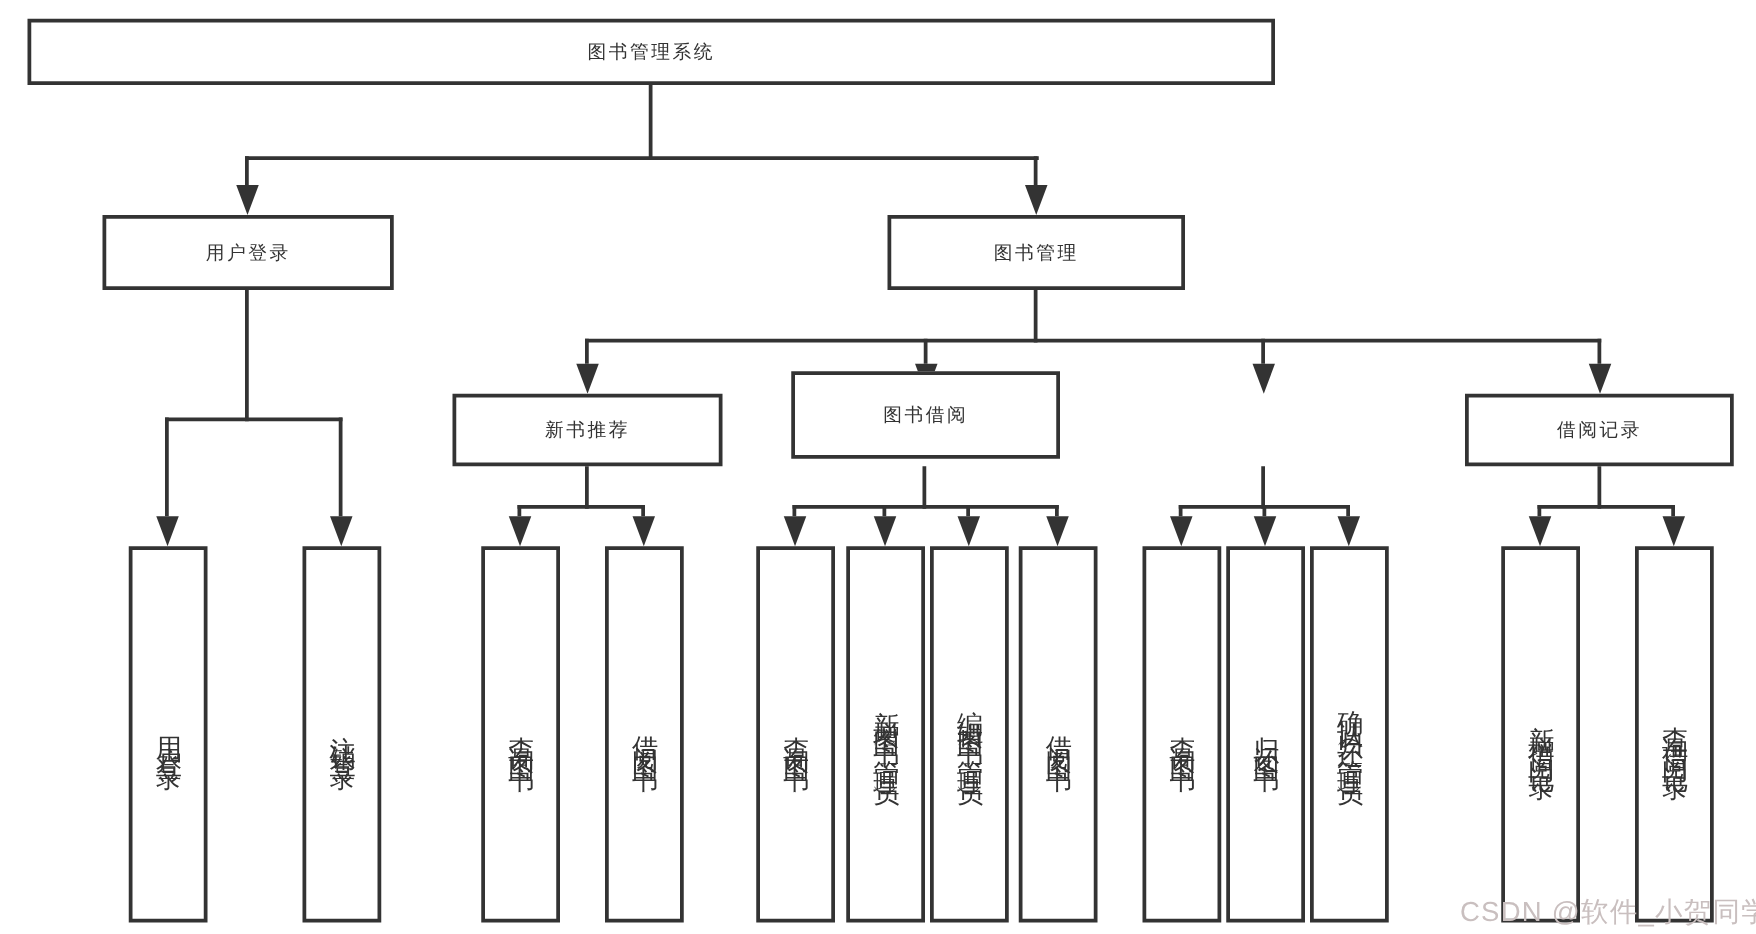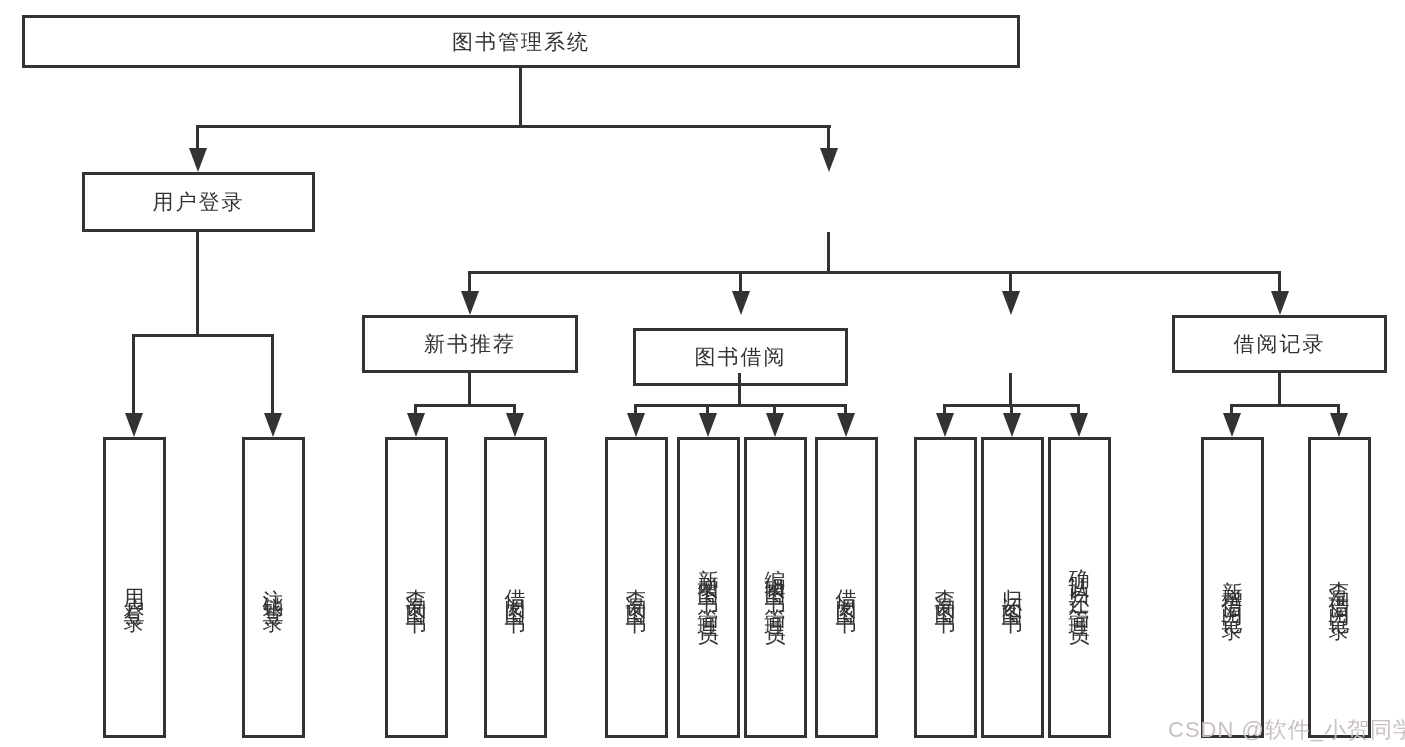--- a/index.html
+++ b/index.html
@@ -7,21 +7,21 @@
     width:1405px;height:747px;position:relative;background:#ffffff;
     font-family:"Liberation Sans","DejaVu Sans",sans-serif;
     overflow:hidden;
   }
   .stage{position:absolute;inset:0;}
   
   .node{
     position:absolute;box-sizing:border-box;
     border:3px solid #333333;background:#ffffff;color:#333333;
     display:flex;align-items:center;justify-content:center;
-    font-size:21px;letter-spacing:2px;text-align:center;
+    font-size:15px;letter-spacing:2px;text-align:center;
   }
   .vnode{
     position:absolute;box-sizing:border-box;
     border:3px solid #333333;background:#ffffff;color:#333333;
     display:flex;align-items:center;justify-content:center;
     font-size:21px;
     writing-mode:vertical-rl;
     letter-spacing:8px;
     line-height:1;
     text-align:center;
@@ -49,35 +49,36 @@
 <div class="stage">
 
   <div class="node" style="left:22px;top:15px;width:998px;height:53px">图书管理系统</div>
 
   <div class="vline" style="left:519px;top:68px;height:60px"></div>
   <div class="hline" style="left:196px;top:125px;width:635px"></div>
   <div class="arrow" style="left:196px;top:125px;height:23px"></div>
   <div class="arrow" style="left:827px;top:125px;height:23px"></div>
 
   <div class="node" style="left:82px;top:172px;width:233px;height:60px">用户登录</div>
+  <div class="node" style="left:710px;top:172px;width:238px;height:60px">图书管理</div>
 
   <div class="vline" style="left:196px;top:232px;height:105px"></div>
   <div class="hline" style="left:132px;top:334px;width:142px"></div>
   <div class="arrow" style="left:132px;top:334px;height:79px"></div>
   <div class="arrow" style="left:271px;top:334px;height:79px"></div>
 
   <div class="vline" style="left:827px;top:232px;height:42px"></div>
   <div class="hline" style="left:468px;top:271px;width:813px"></div>
   <div class="arrow" style="left:468px;top:271px;height:20px"></div>
   <div class="arrow" style="left:739px;top:271px;height:20px"></div>
   <div class="arrow" style="left:1009px;top:271px;height:20px"></div>
   <div class="arrow" style="left:1278px;top:271px;height:20px"></div>
 
   <div class="node" style="left:362px;top:315px;width:216px;height:58px">新书推荐</div>
-  <div class="node" style="left:633px;top:328px;width:215px;height:58px">图书借阅</div>
+  <div class="node" style="left:633px;top:297px;width:215px;height:70px">图书借阅</div>
   <div class="node" style="left:1172px;top:315px;width:215px;height:58px">借阅记录</div>
 
   <div class="vline" style="left:468px;top:373px;height:34px"></div>
   <div class="hline" style="left:414px;top:404px;width:102px"></div>
   <div class="arrow" style="left:414px;top:404px;height:9px"></div>
   <div class="arrow" style="left:513px;top:404px;height:9px"></div>
 
   <div class="vline" style="left:738px;top:373px;height:34px"></div>
   <div class="hline" style="left:634px;top:404px;width:213px"></div>
   <div class="arrow" style="left:634px;top:404px;height:9px"></div>

